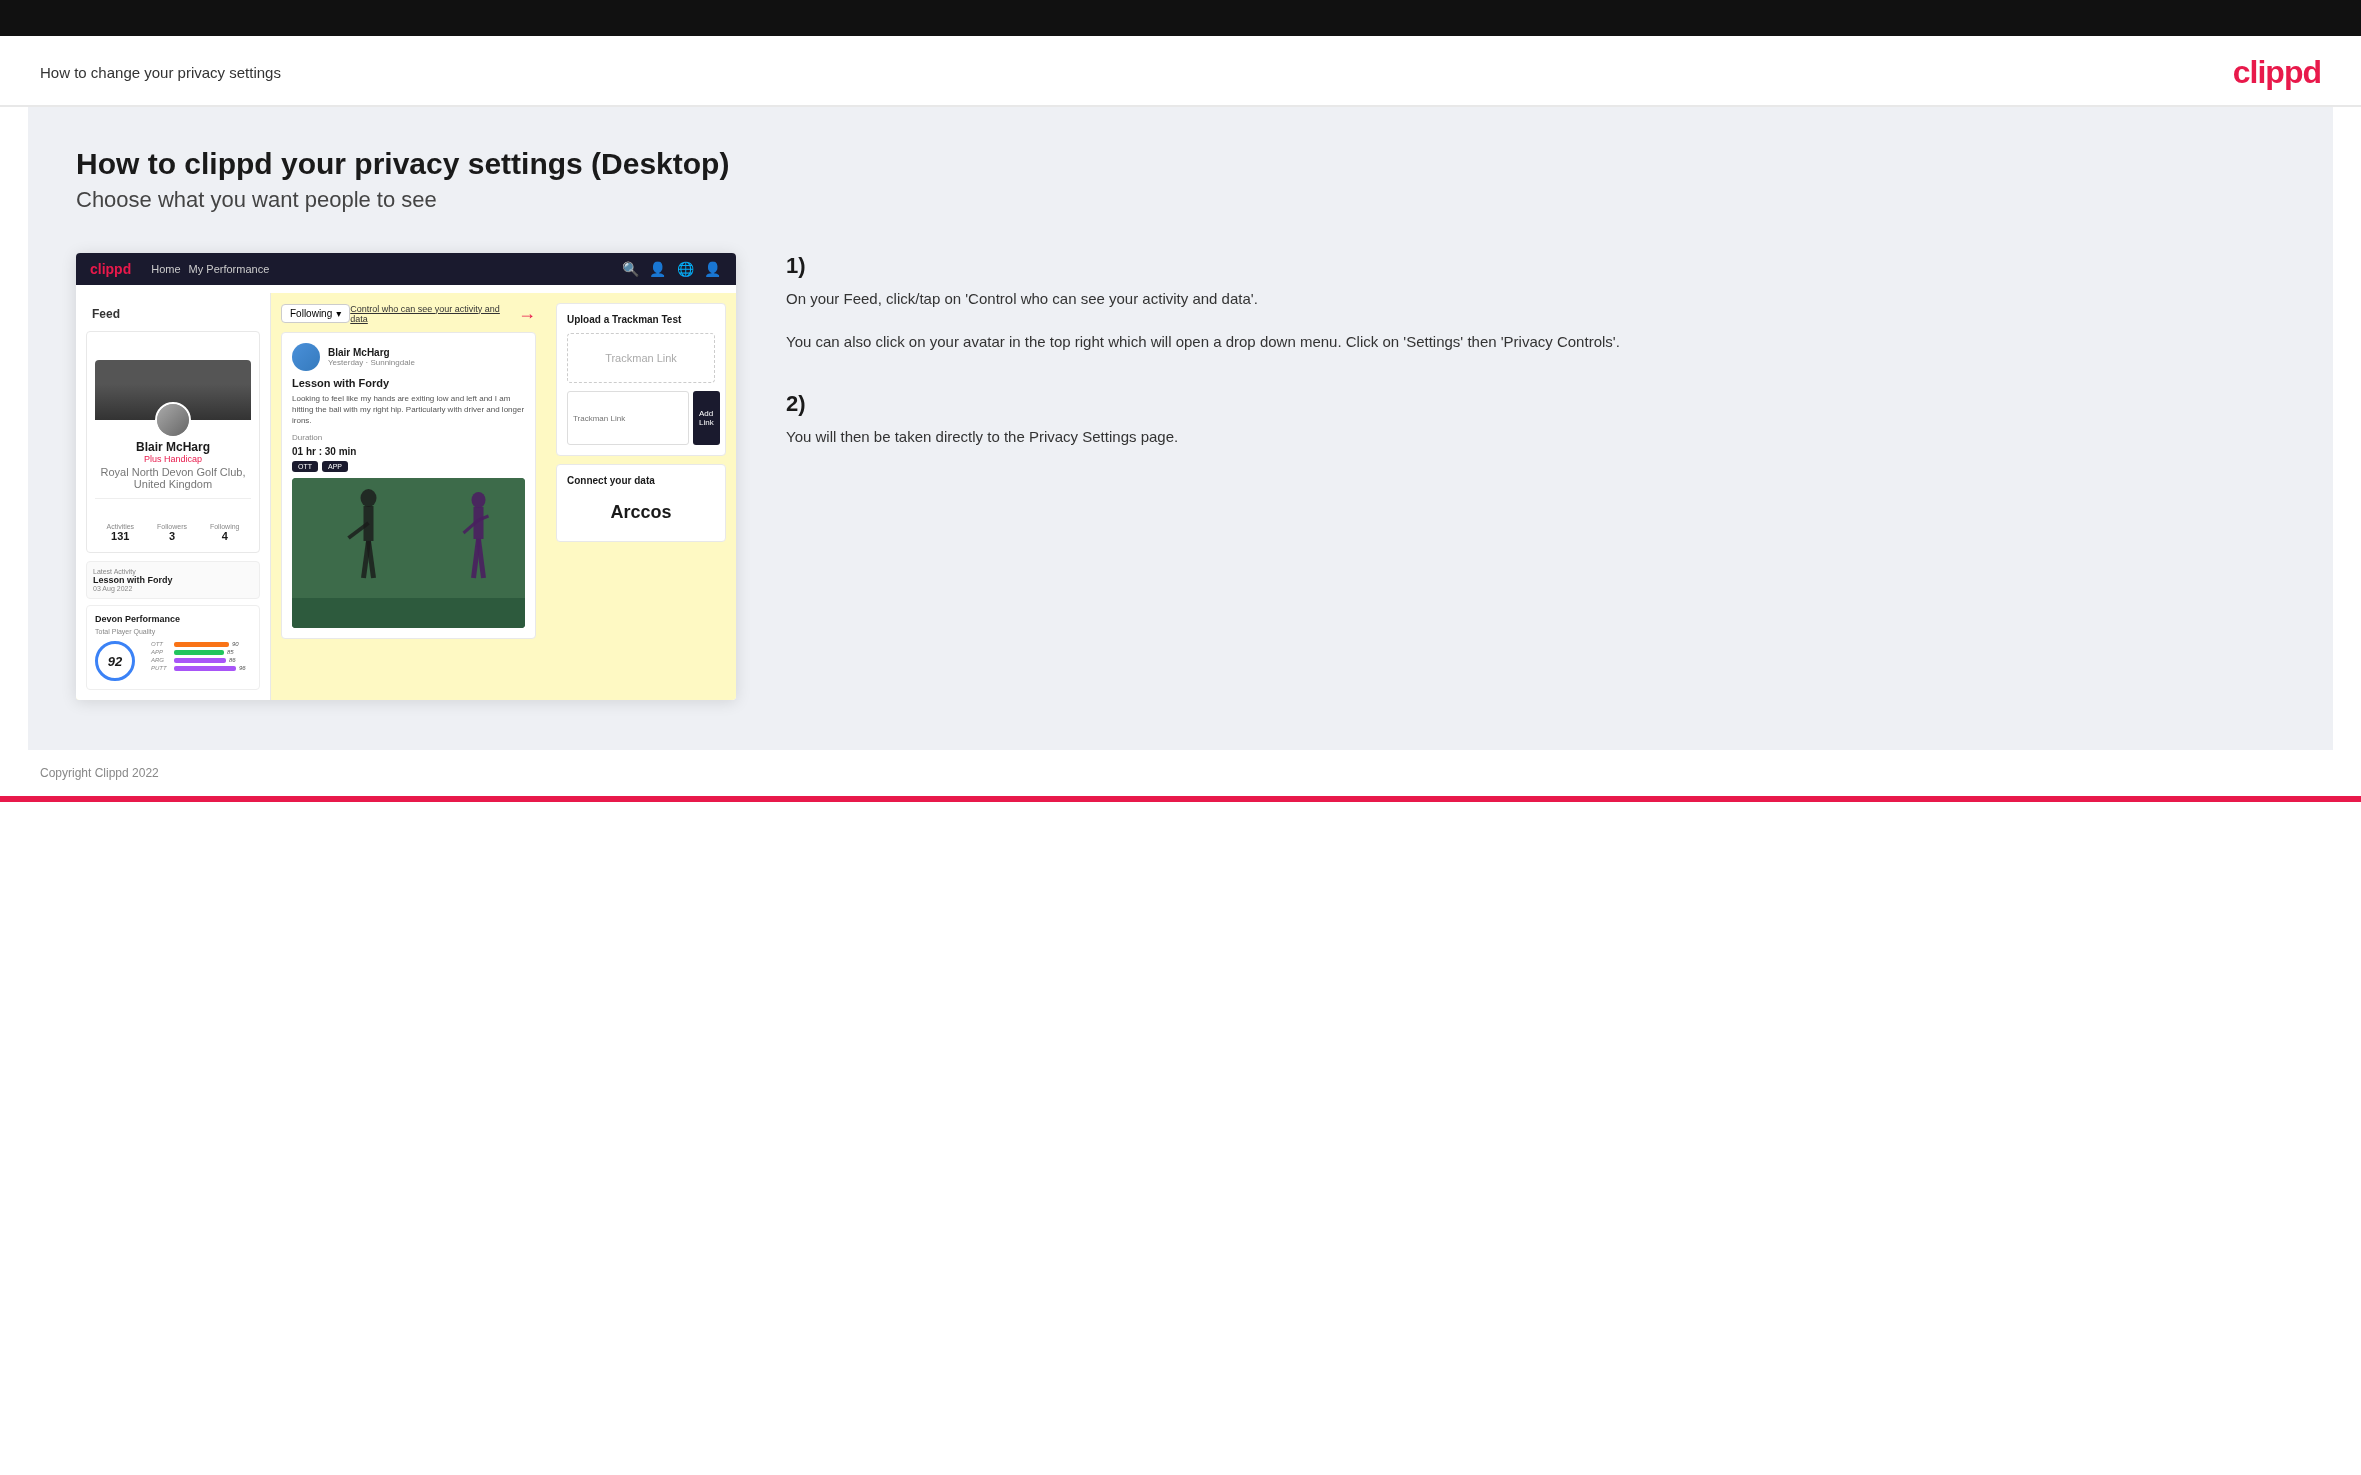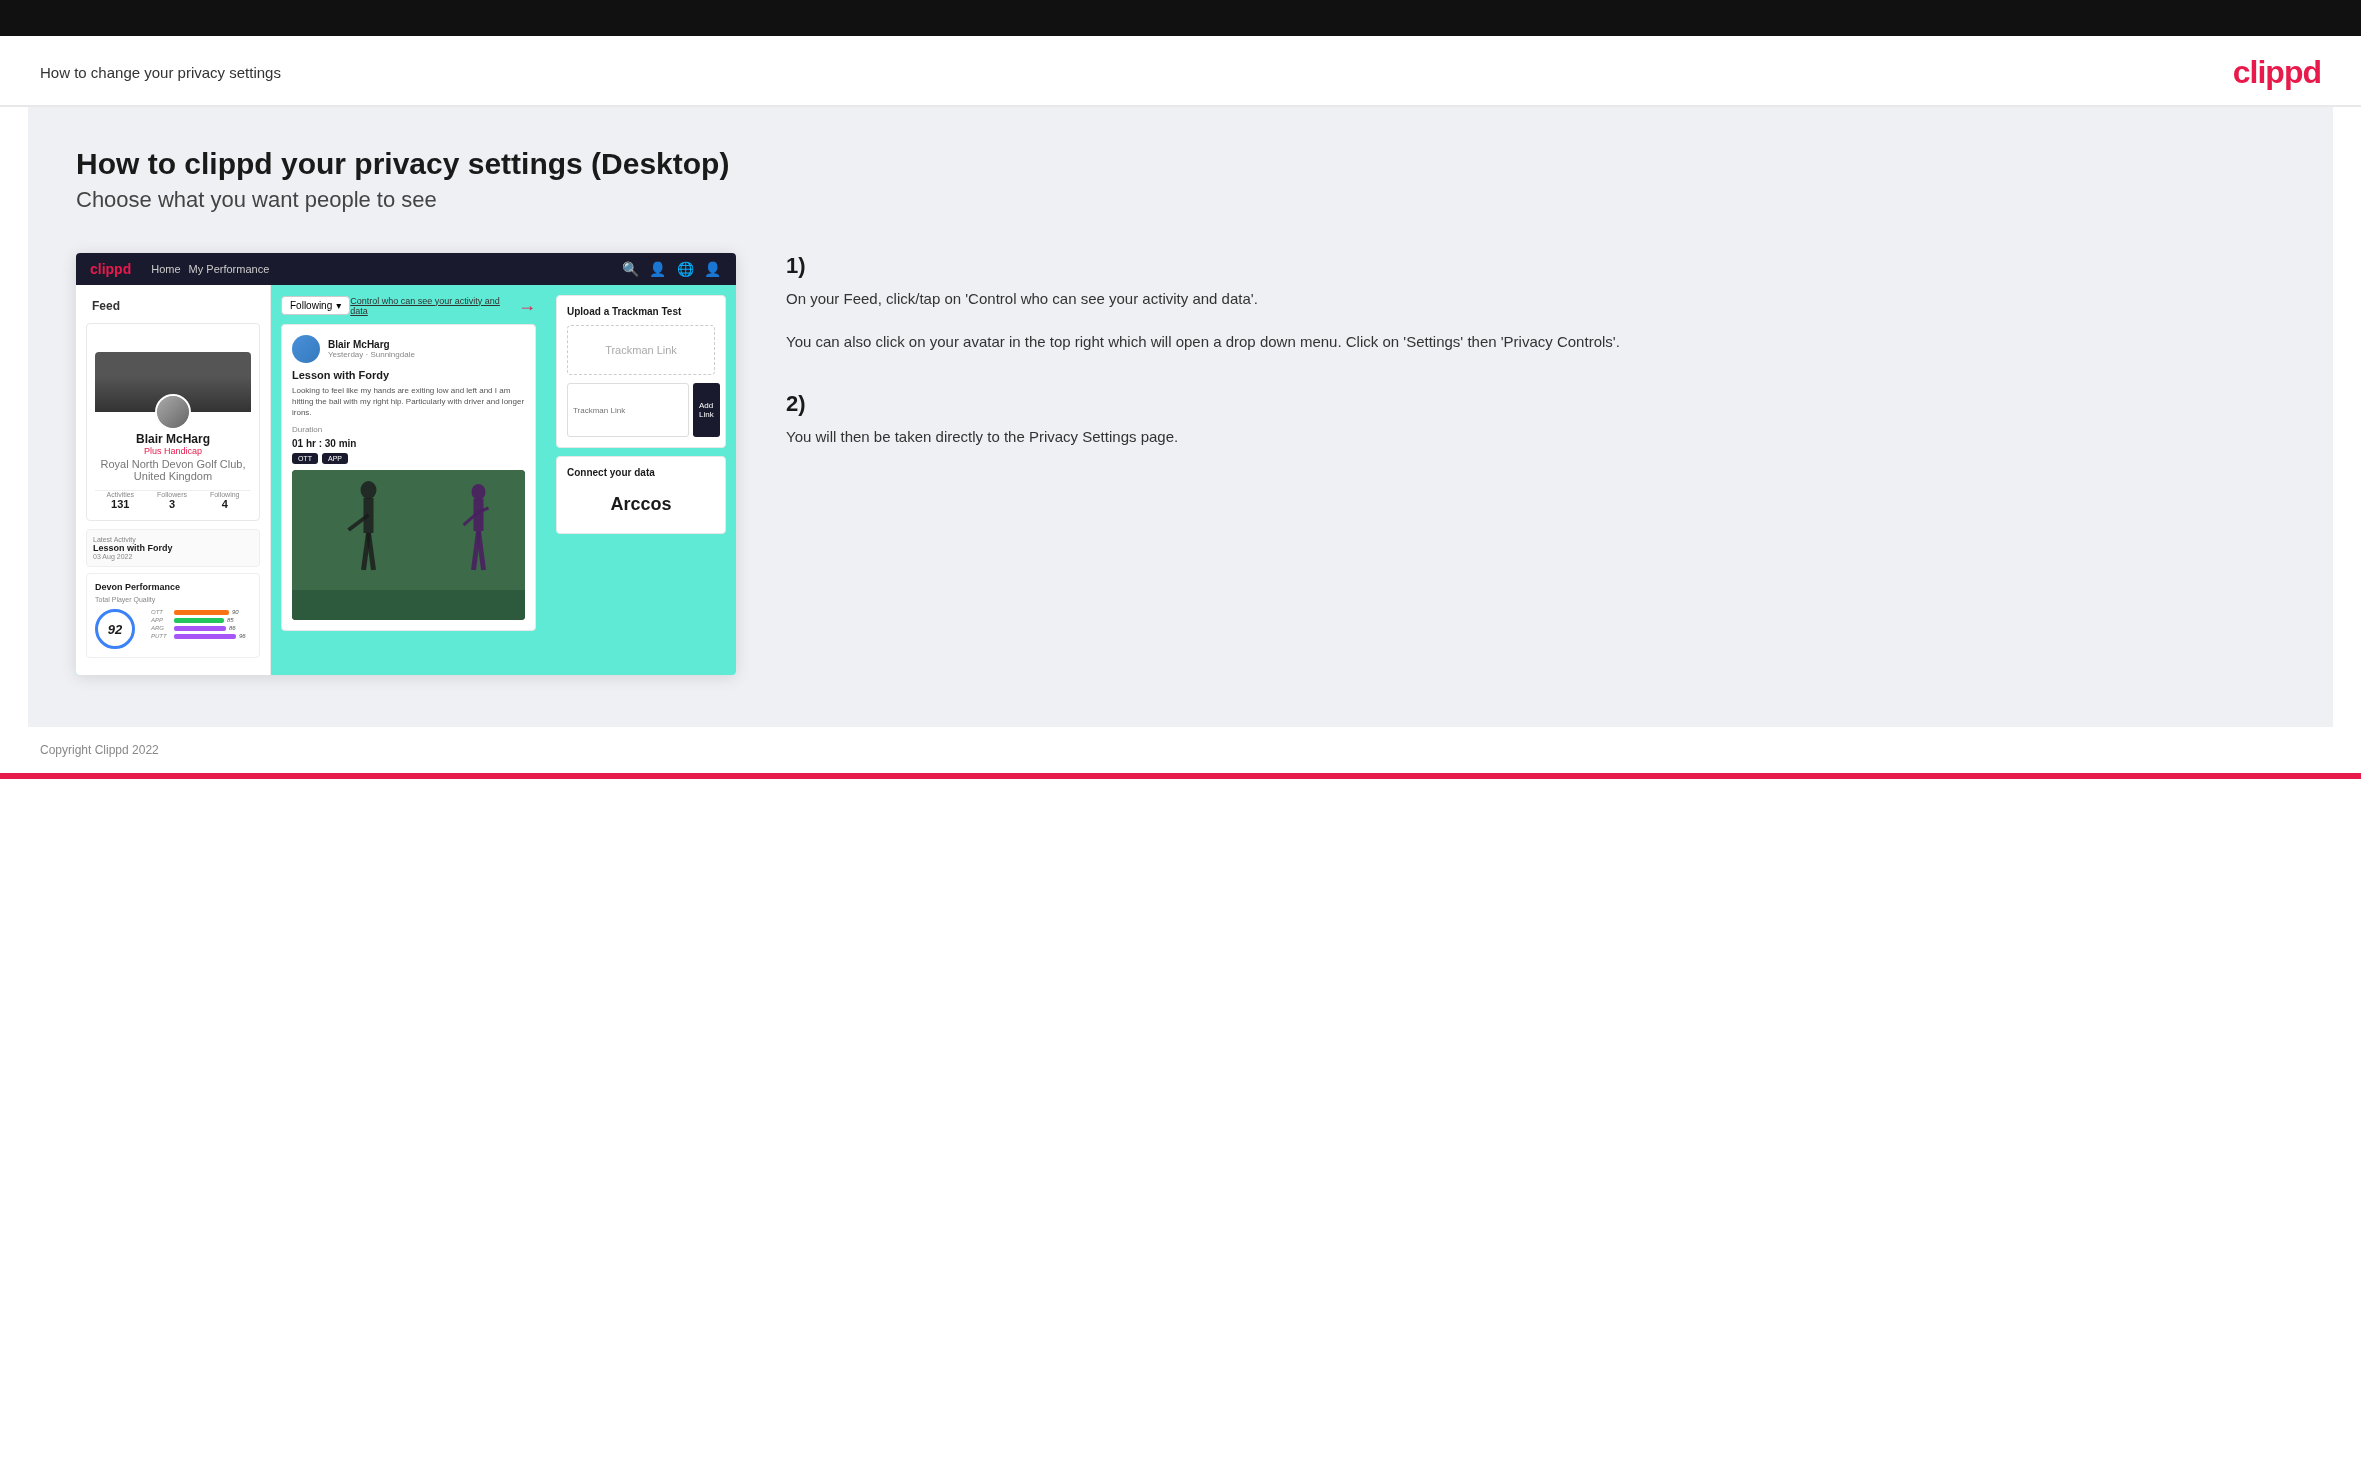--- a/index.html
+++ b/index.html
@@ -55,22 +55,23 @@
     }
     .mock-nav-logo { color: #e8194b; font-weight: 800; font-size: 14px; }
     .mock-nav-links { display: flex; gap: 8px; }
     .mock-nav-link { color: #ccc; font-size: 11px; cursor: pointer; }
     .mock-nav-icons { margin-left: auto; display: flex; gap: 10px; align-items: center; }
     .mock-nav-icon { color: #ccc; font-size: 14px; }
 
     
     .mock-body {
       display: flex;
-      background: #5eead4;
+      background: #fef9c3;
       min-height: 390px;
+      margin-top: 8px;
     }
 
     
     .mock-sidebar {
       background: #fff;
       width: 195px;
       flex-shrink: 0;
       padding: 10px;
       border-right: 1px solid #e8e8e8;
     }
@@ -89,21 +90,21 @@
       overflow: hidden;
     }
     .mock-avatar-inner { width: 100%; height: 100%; background: linear-gradient(135deg, #aaa, #666); border-radius: 50%; }
     .mock-profile-card {
       background: #fff; border: 1px solid #e8e8e8; border-radius: 4px;
       padding: 28px 8px 10px; text-align: center; margin-bottom: 8px;
     }
     .mock-profile-name { font-size: 12px; font-weight: 700; color: #1a1a1a; }
     .mock-profile-handicap { font-size: 9px; color: #e8194b; margin-bottom: 2px; }
     .mock-profile-club { font-size: 11px; color: #777; margin-bottom: 8px; }
-    .mock-stats { display: flex; justify-content: space-around; border-top: 1px solid #eee; padding-top: 0; }
+    .mock-stats { display: flex; justify-content: space-around; border-top: 1px solid #eee; padding-top: 24px; }
     .mock-stat { text-align: center; }
     .mock-stat-label { font-size: 7px; color: #888; }
     .mock-stat-value { font-size: 11px; font-weight: 700; color: #1a1a1a; }
     .mock-latest { margin-top: 6px; padding: 6px; background: #fafafa; border: 1px solid #eee; border-radius: 4px; }
     .mock-latest-label { font-size: 7px; color: #888; }
     .mock-latest-activity { font-size: 9px; font-weight: 600; color: #1a1a1a; }
     .mock-latest-date { font-size: 7px; color: #888; }
 
     
     .mock-performance { margin-top: 6px; background: #fff; border: 1px solid #eee; border-radius: 4px; padding: 8px; }

